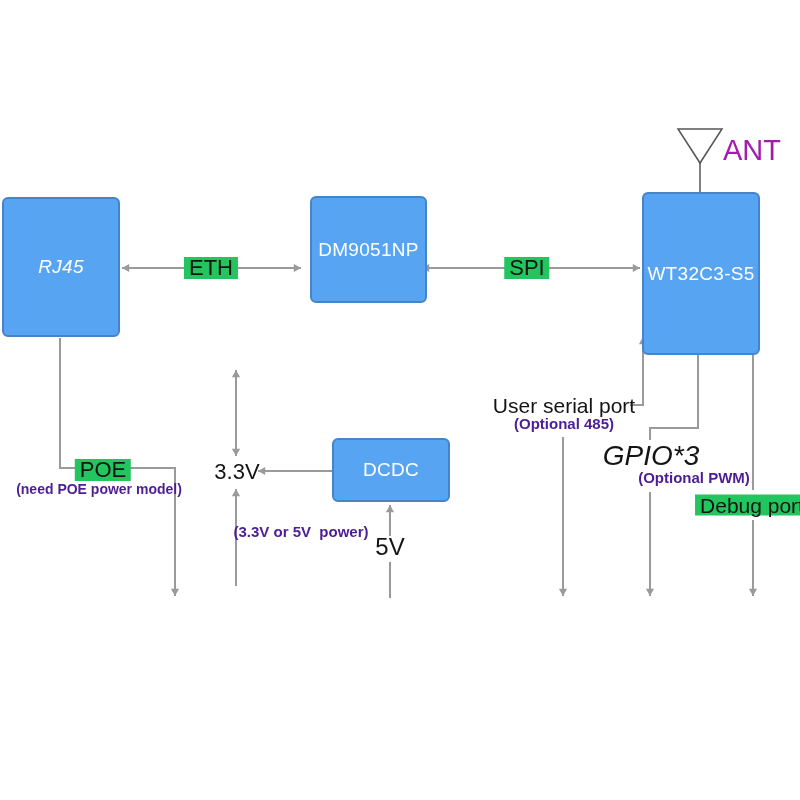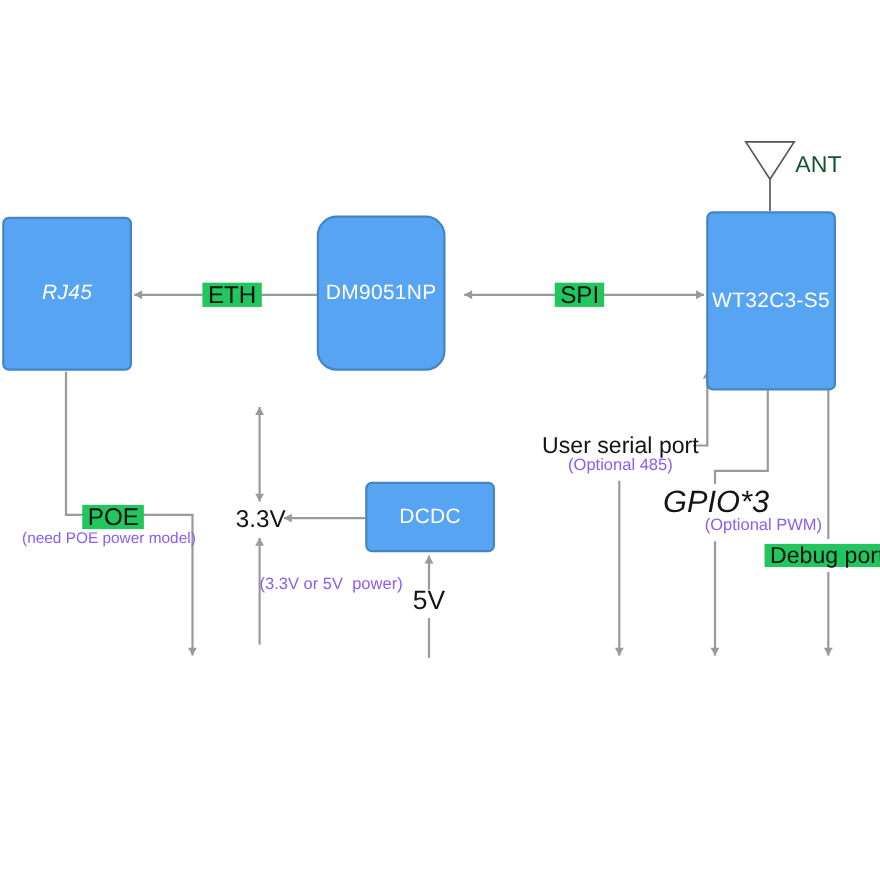--- a/index.html
+++ b/index.html
@@ -14,22 +14,22 @@
     color:#ffffff;box-sizing:border-box;
   }
   .block .blabel{font-size:19px;font-weight:500;letter-spacing:.3px;}
   .block-connector .blabel{font-size:18px;font-weight:700;letter-spacing:.6px;}
   .lbl{
     position:absolute;transform:translate(-50%,-50%);
     color:#141414;white-space:pre;line-height:1;
   }
   .lbl.big{font-size:22px;}
   .lbl.onwire{background:#22c55e;padding:0 5px;}
-  .lbl.note{font-size:15px;color:#8b5cf6;}
-  .ant-label{position:absolute;color:#14532d;font-size:21px;line-height:1;transform:translateY(-50%);}
+  .lbl.note{font-size:15px;color:#4c1d95;font-weight:bold;}
+  .ant-label{position:absolute;color:#a21caf;font-size:29px;line-height:1;transform:translateY(-50%);}
 </style>
 </head>
 <body>
 
 <div class="canvas">
 
   <svg class="wires" width="800" height="800" viewBox="0 0 800 800">
     <defs>
       <marker id="arr" viewBox="0 0 10 10" refX="8.5" refY="5" markerWidth="9" markerHeight="9" orient="auto-start-reverse" markerUnits="userSpaceOnUse">
         <path d="M0.5,0.5 L8.5,5 L0.5,9.5 z" fill="#9a9a9a"></path>
@@ -68,21 +68,21 @@
 
     <g stroke="#555555" stroke-width="1.5" fill="none">
       <line x1="700" y1="192" x2="700" y2="130"></line>
       <polygon points="678,129 722,129 700,163" fill="#ffffff"></polygon>
     </g>
   </svg>
 
   <div class="block" style="left:2px;top:197px;width:118px;height:140px;font-style:italic;">
     <span class="blabel">RJ45</span>
   </div>
-  <div class="block" style="left:288px;top:196px;width:117px;height:141px;border-radius:18px;">
+  <div class="block" style="left:310px;top:196px;width:117px;height:107px;">
     <span class="blabel">DM9051NP</span>
   </div>
   <div class="block" style="left:642px;top:192px;width:118px;height:163px;">
     <span class="blabel">WT32C3-S5</span>
   </div>
   <div class="block" style="left:332px;top:438px;width:118px;height:64px;">
     <span class="blabel">DCDC</span>
   </div>
 
   <div class="lbl big onwire" style="left:211px;top:268px;">ETH</div>

